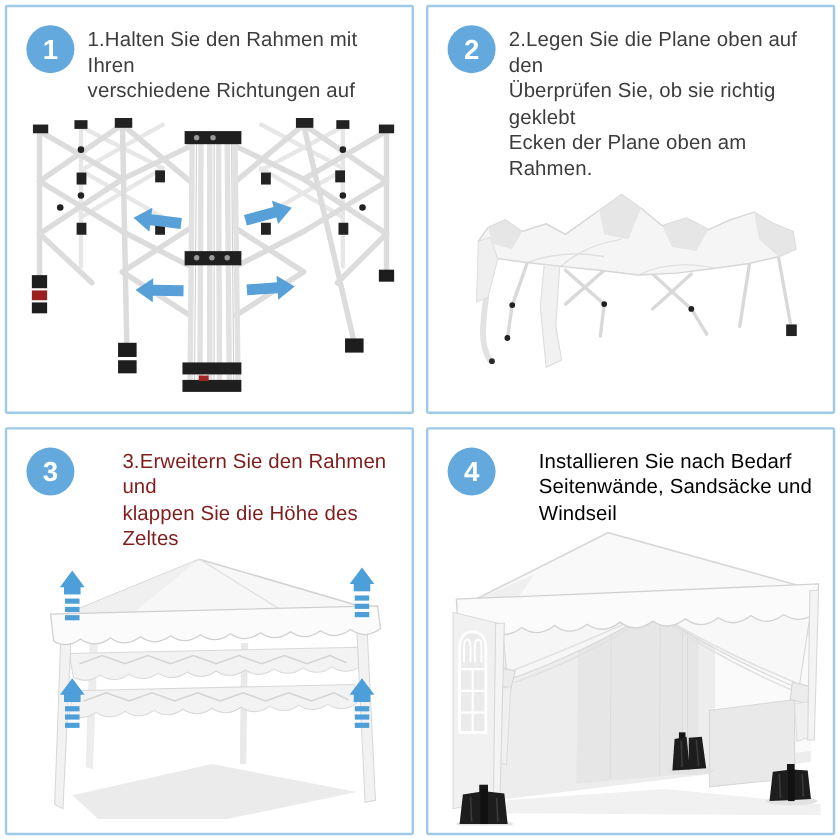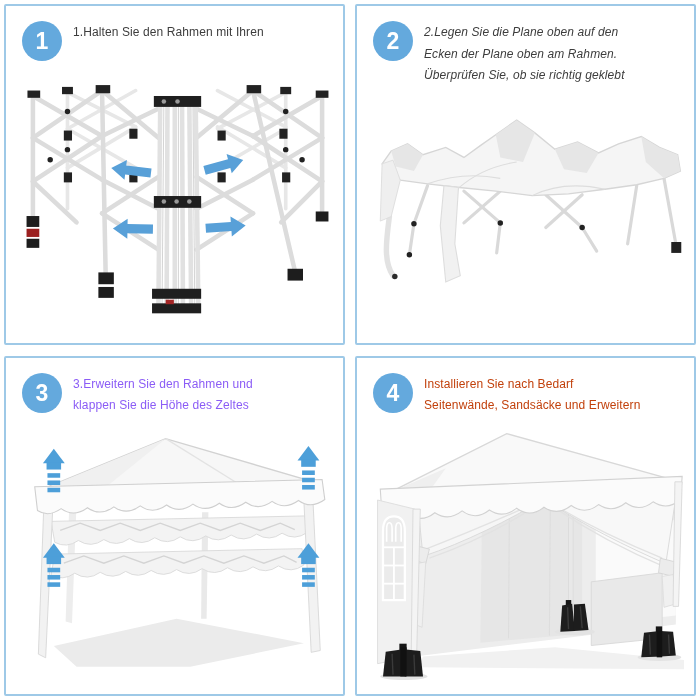--- a/index.html
+++ b/index.html
@@ -15,36 +15,37 @@
     box-sizing:border-box;display:flex;flex-direction:column;
     padding:13px 10px 6px 16px;overflow:hidden;
   }
   .panel-header{display:flex;align-items:flex-start;gap:11px;flex:0 0 auto;}
   .step-circle{
     width:40px;height:40px;border-radius:50%;background:#64a9dd;
     color:#ffffff;font-size:23px;font-weight:bold;line-height:40px;
     text-align:center;flex:0 0 auto;margin-top:2px;
   }
   .instruction{
-    font-size:12px;line-height:21.5px;color:#3d3d3d;padding-top:3px;
+    font-size:17px;line-height:21.5px;color:#3d3d3d;padding-top:3px;
     letter-spacing:.1px;
   }
   .illustration{flex:1 1 auto;min-height:0;display:flex;align-items:center;justify-content:center;}
   .illustration svg{width:100%;height:100%;}
 </style>
 </head>
 <body>
 
 <div class="sheet">
 
   <section class="panel" style="border-color: rgb(158, 201, 231);">
     <div class="panel-header">
       <div class="step-circle" style="background: rgb(100, 169, 221);">1</div>
       <div class="instruction" style="color: rgb(61, 61, 61);">
           <div>1.Halten Sie den Rahmen mit Ihren</div>
+          <div>verschiedene Richtungen auf</div>
         </div>
     </div>
     <div class="illustration">
       <svg viewBox="0 0 342 258" preserveAspectRatio="xMidYMid meet">
         <defs>
           <path id="arr" d="M-22,-5 L6,-5 L6,-11 L22,0 L6,11 L6,5 L-22,5 Z"></path>
         </defs>
         <g>
           <g stroke="#e7e7e7" stroke-width="4" stroke-linecap="round">
             <line x1="50" y1="12" x2="125" y2="50"></line>
@@ -147,24 +148,24 @@
             <use href="#arr" transform="translate(224,160) rotate(-4)"></use>
           </g>
         </g>
       </svg>
     </div>
   </section>
 
   <section class="panel" style="border-color: rgb(158, 201, 231);">
     <div class="panel-header">
       <div class="step-circle" style="background: rgb(100, 169, 221);">2</div>
-      <div class="instruction" style="color: rgb(61, 61, 61); font-style: italic;">
+      <div class="instruction" style="color: rgb(61, 61, 61);">
           <div>2.Legen Sie die Plane oben auf den</div>
+          <div>Überprüfen Sie, ob sie richtig geklebt</div>
           <div>Ecken der Plane oben am Rahmen.</div>
-          <div>Überprüfen Sie, ob sie richtig geklebt</div>
         </div>
     </div>
     <div class="illustration">
       <svg viewBox="0 0 342 230" preserveAspectRatio="xMidYMid meet">
         <g>
           <g stroke="#d9d9d9" stroke-width="3.5" stroke-linecap="round">
             <line x1="60" y1="86" x2="45" y2="128"></line>
               <line x1="45" y1="128" x2="40" y2="162"></line>
             <line x1="100" y1="92" x2="140" y2="127"></line>
               <line x1="140" y1="92" x2="100" y2="127"></line>
@@ -199,21 +200,21 @@
           <polygon points="10,62 22,58 30,80 20,120 8,125" fill="#efefef" stroke="#dddddd" stroke-width="1"></polygon>
           <circle cx="24" cy="186" r="3" fill="#2a2a2a"></circle>
         </g>
       </svg>
     </div>
   </section>
 
   <section class="panel" style="border-color: rgb(158, 201, 231);">
     <div class="panel-header">
       <div class="step-circle" style="background: rgb(100, 169, 221);">3</div>
-      <div class="instruction" style="color: #8b5cf6;">
+      <div class="instruction" style="color: #7f1d1d; margin-left: 29px;">
           <div>3.Erweitern Sie den Rahmen und</div>
           <div>klappen Sie die Höhe des Zeltes</div>
         </div>
     </div>
     <div class="illustration">
       <svg viewBox="0 0 342 265" preserveAspectRatio="xMidYMid meet">
         <defs>
           <g id="uparr">
             <polygon points="-12,16 0,0 12,16"></polygon>
             <rect x="-8" y="15" width="16" height="8"></rect>
@@ -243,23 +244,23 @@
             <use href="#uparr" transform="translate(315,122)"></use>
           </g>
         </g>
       </svg>
     </div>
   </section>
 
   <section class="panel" style="border-color: rgb(158, 201, 231);">
     <div class="panel-header">
       <div class="step-circle" style="background: rgb(100, 169, 221);">4</div>
-      <div class="instruction" style="color: #c2410c;">
+      <div class="instruction" style="color: #000000; margin-left: 25px;">
           <div>Installieren Sie nach Bedarf</div>
-          <div>Seitenwände, Sandsäcke und Erweitern</div>
+          <div>Seitenwände, Sandsäcke und Windseil</div>
         </div>
     </div>
     <div class="illustration">
       <svg viewBox="0 0 342 272" preserveAspectRatio="xMidYMid meet">
         <g>
           <polygon points="55,250 200,240 342,254 342,264 50,262" fill="#f1f1f1"></polygon>
           <polygon points="48,75 335,62 333,215 46,250" fill="#ededed"></polygon>
           <polygon points="120,85 230,80 230,225 118,235" fill="#e6e6e6"></polygon>
           <polygon points="245,110 333,100 333,205 245,215" fill="#fafafa"></polygon>
           <polygon points="240,168 318,158 318,230 240,238" fill="#e9e9e9" stroke="#d8d8d8" stroke-width="1"></polygon>

